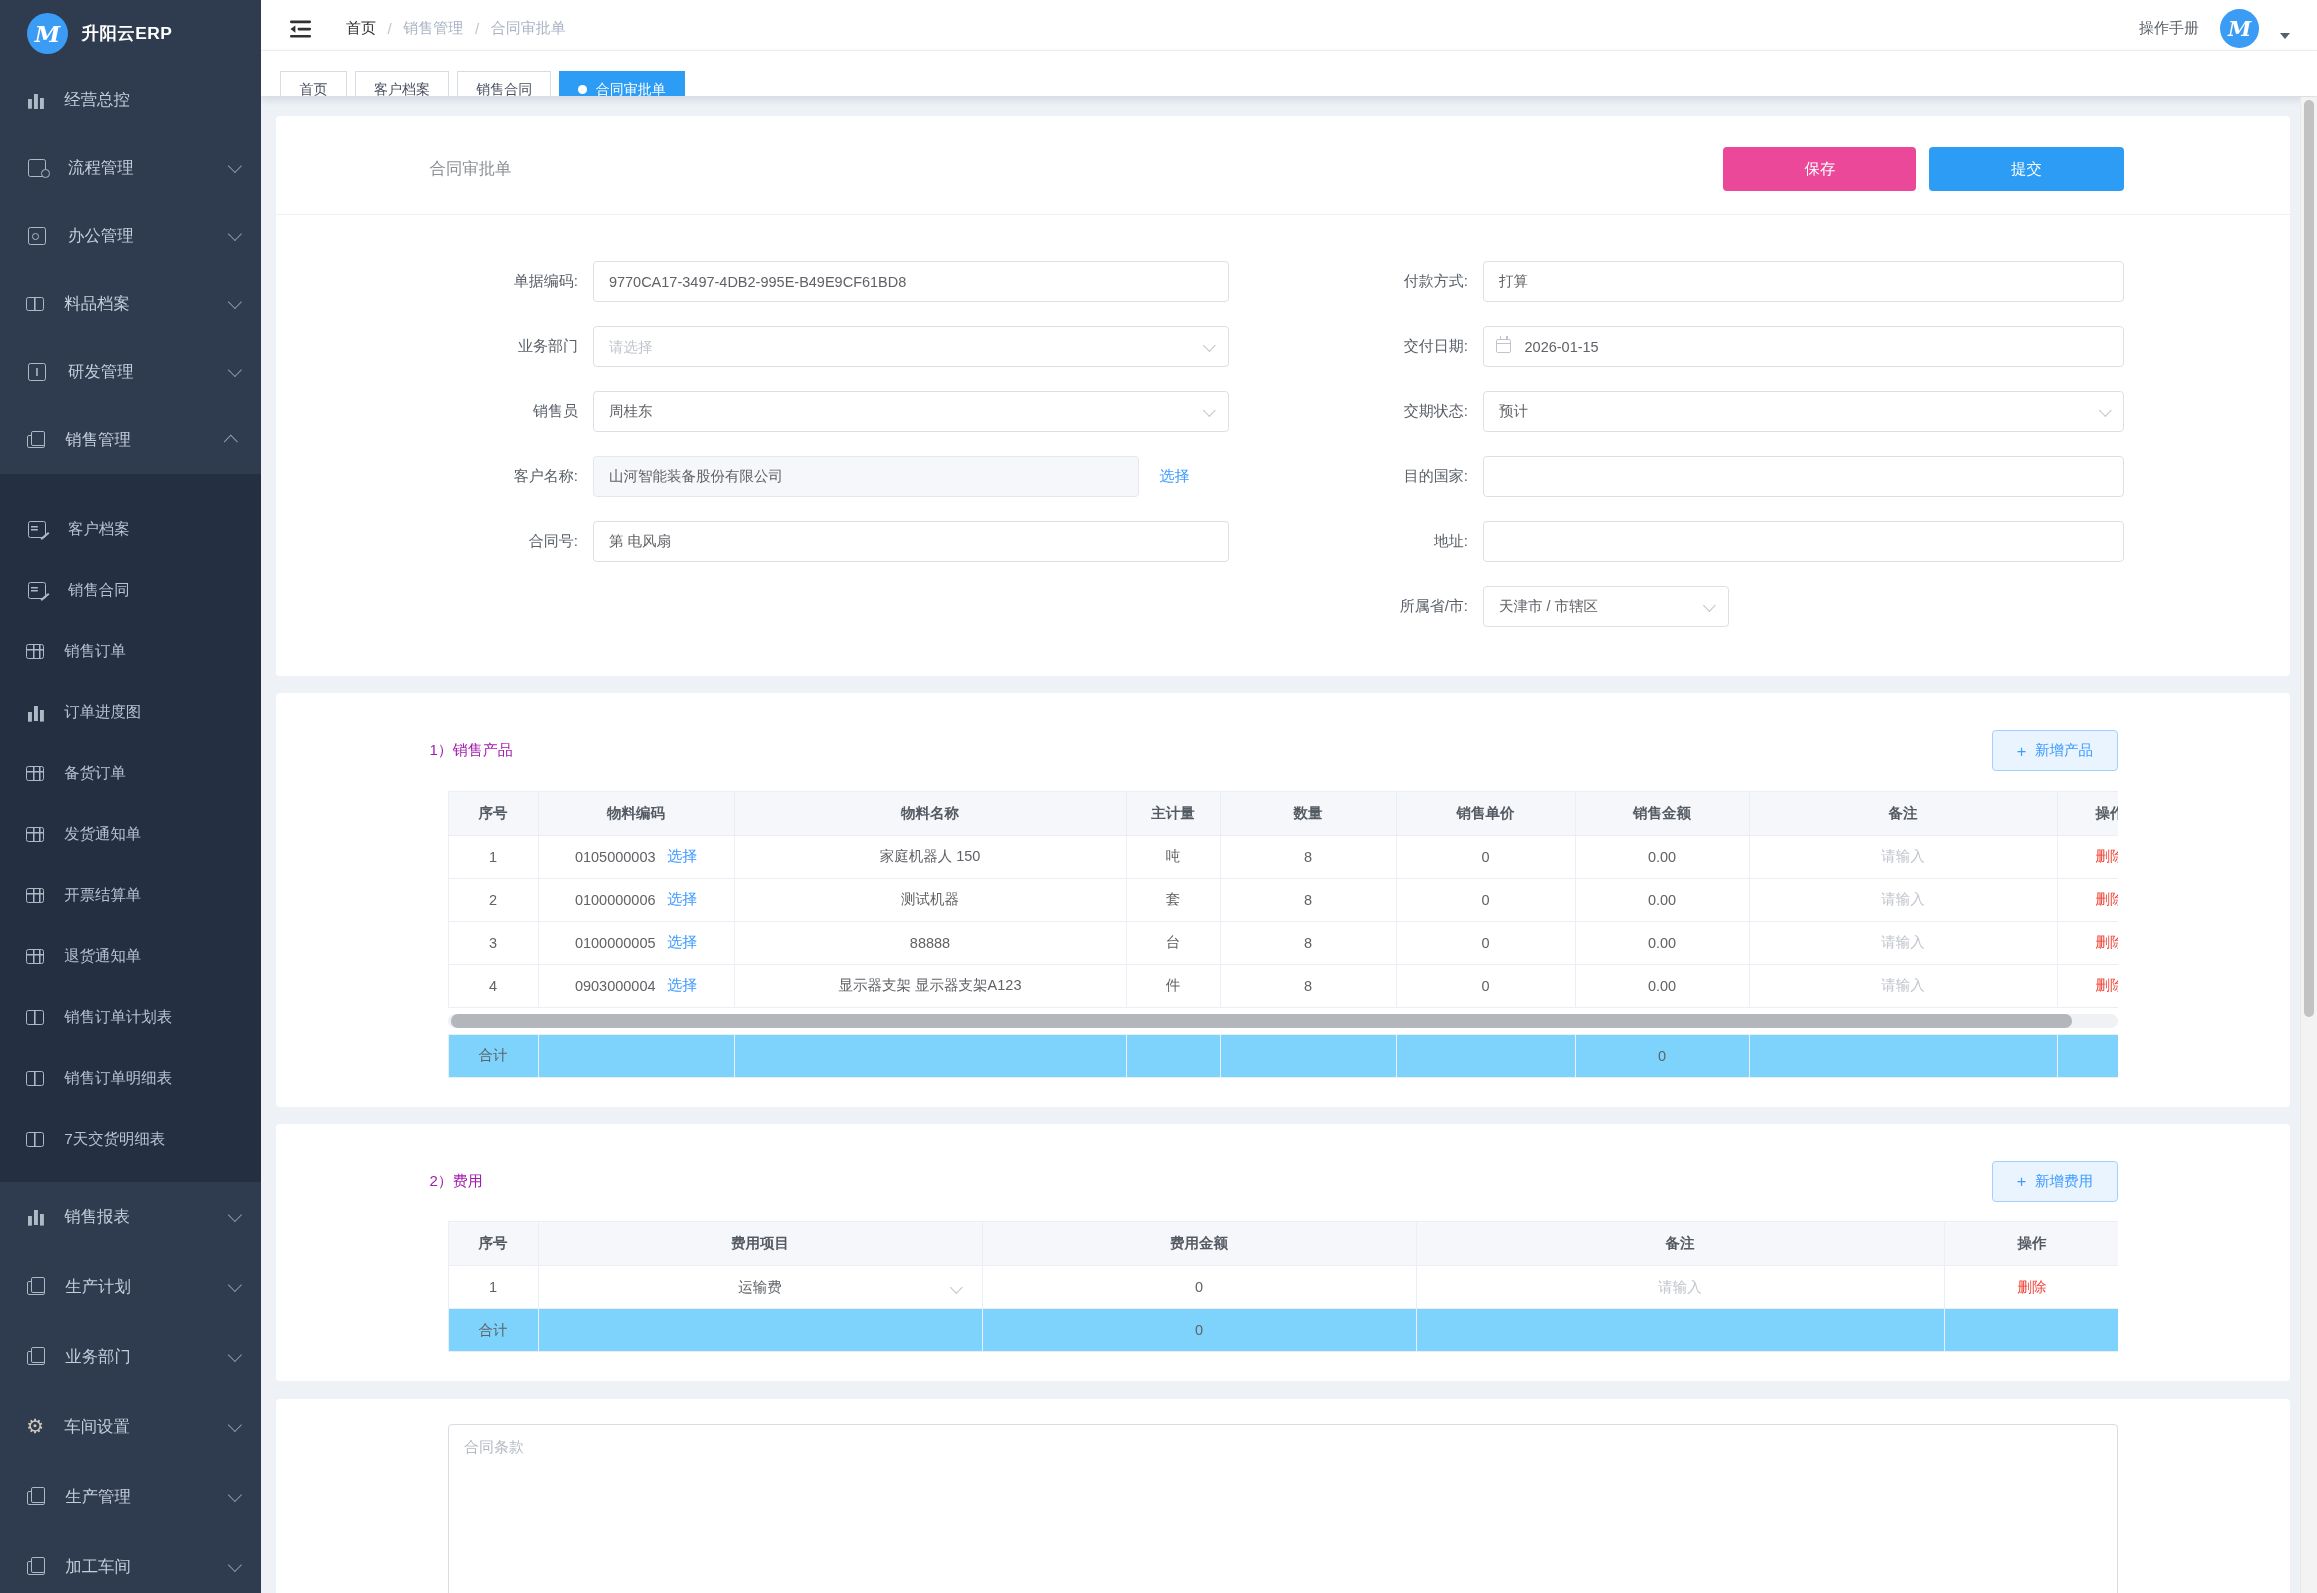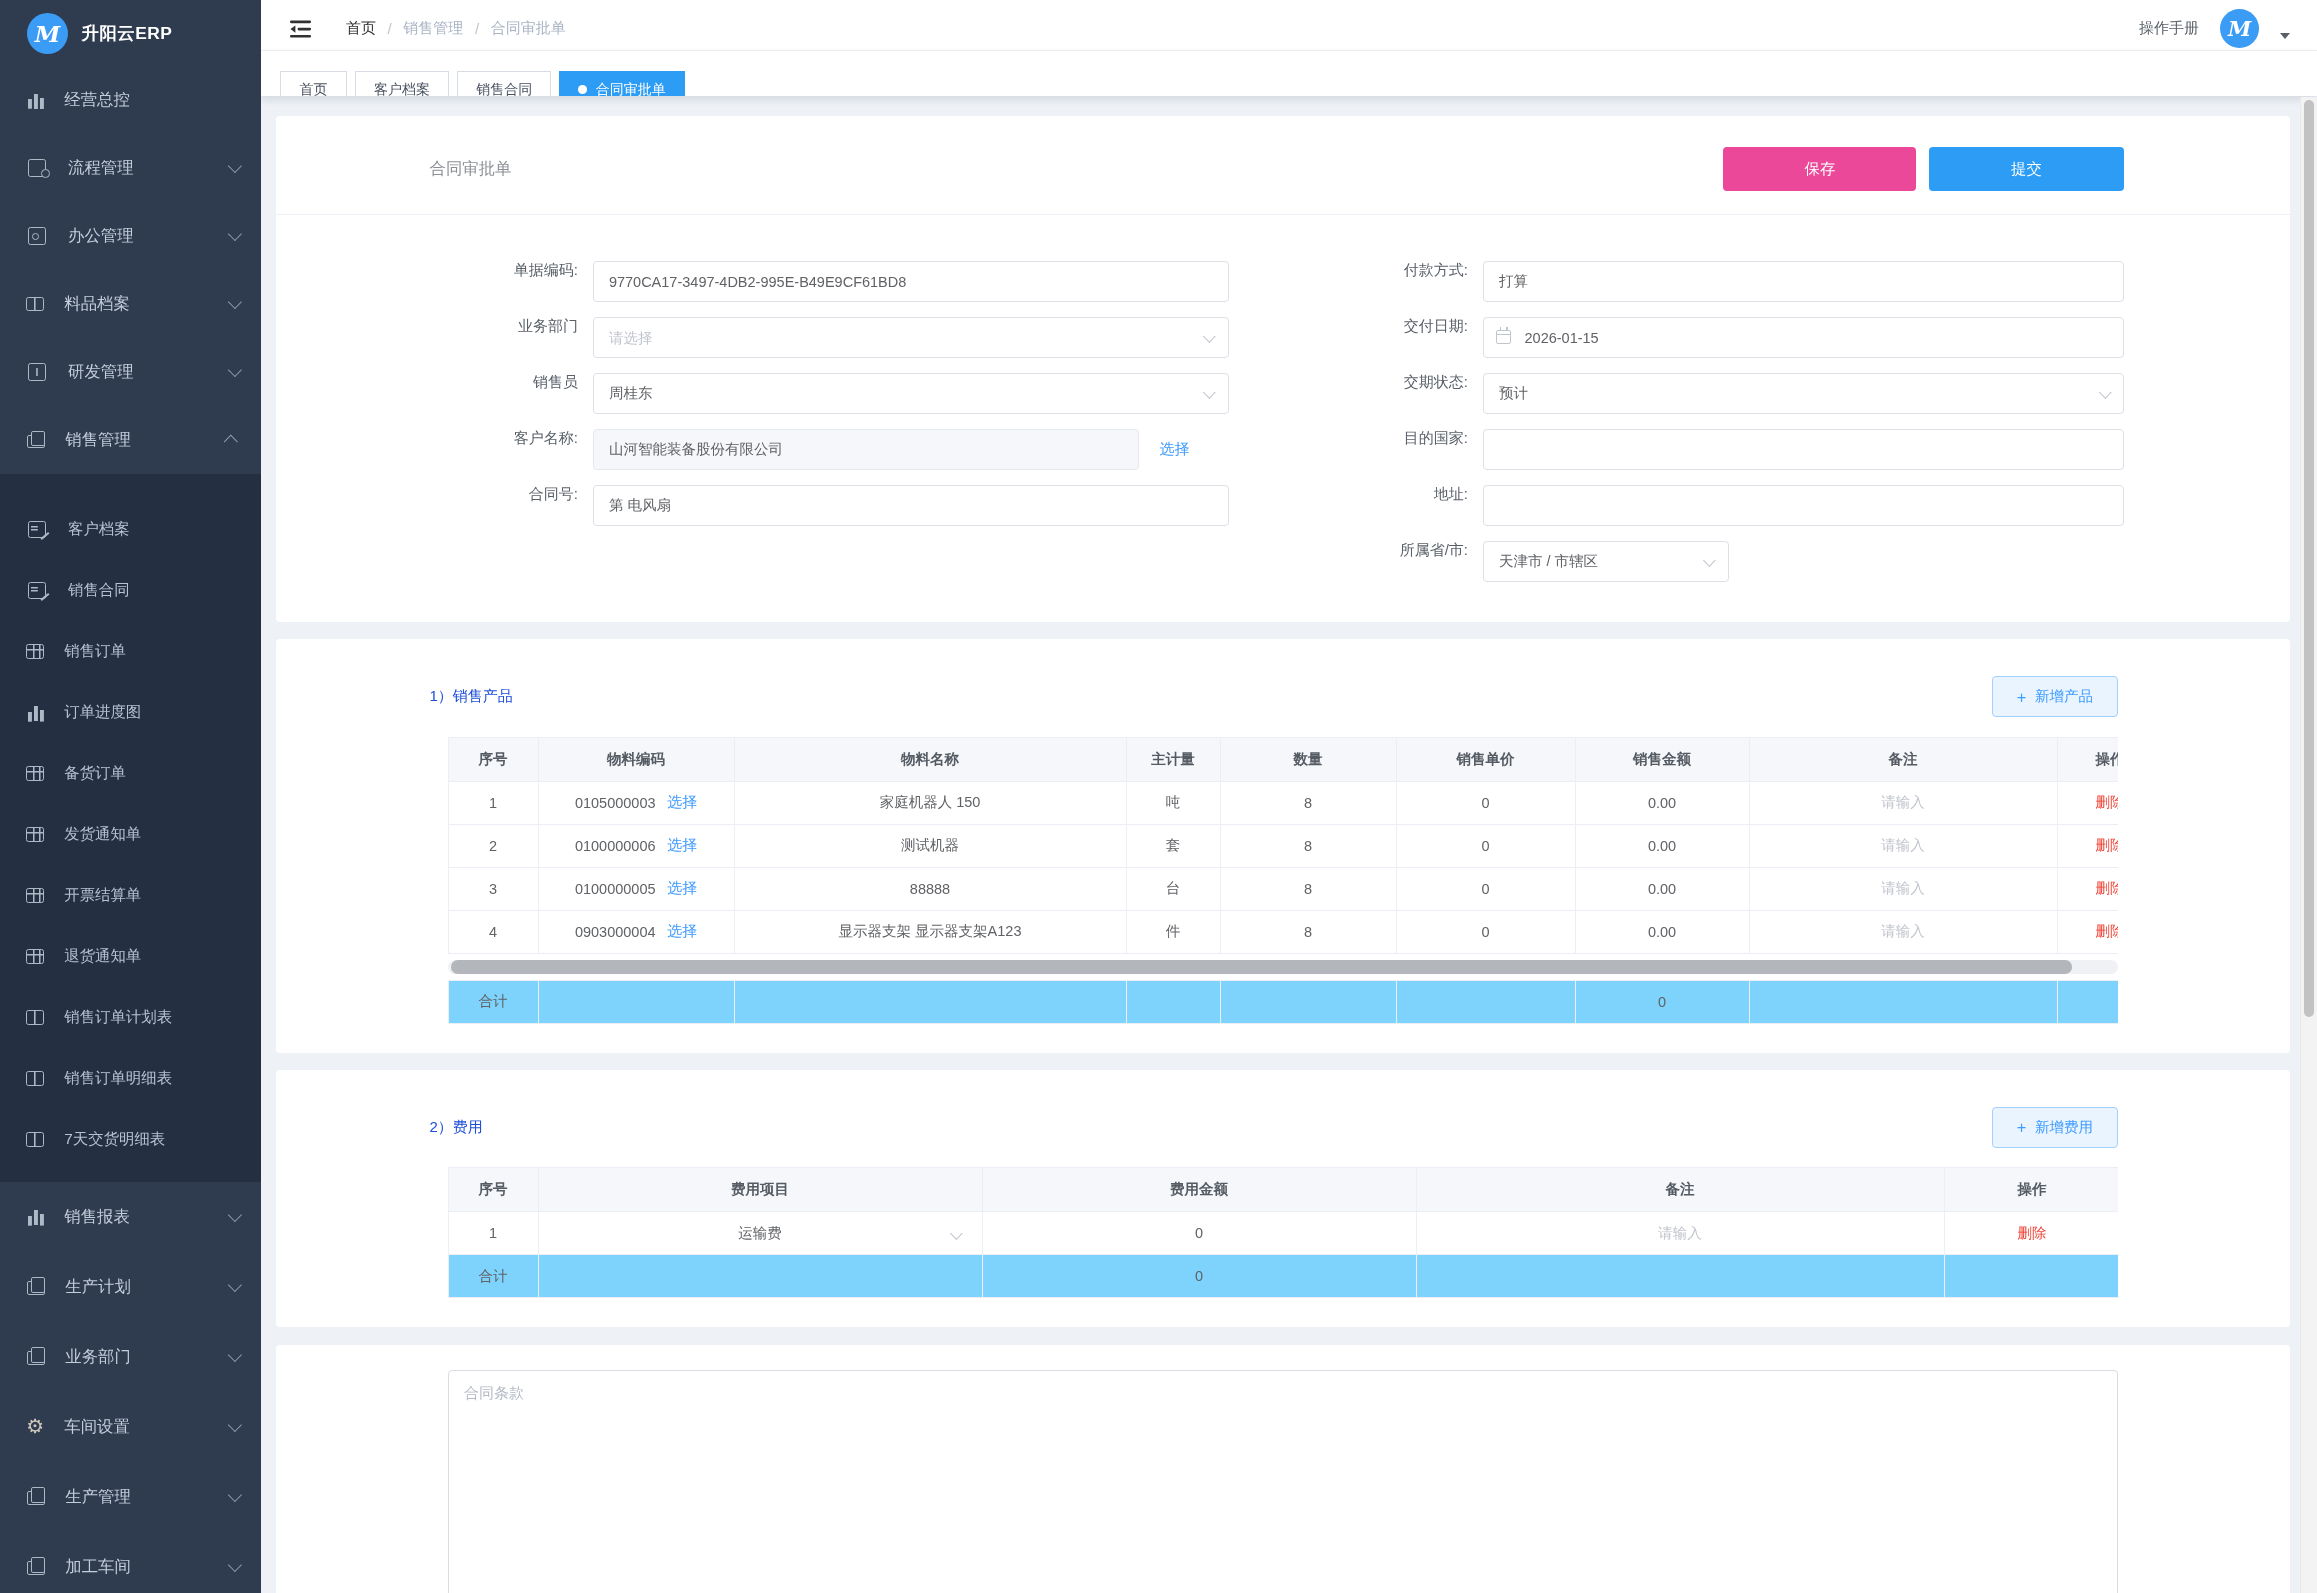--- a/index.html
+++ b/index.html
@@ -67,40 +67,40 @@
   
   .card-head { display:flex; align-items:center; justify-content:space-between; padding:31px 166px 23px 154px; border-bottom:1px solid #eef0f5; }
   .page-title { color:#8c9096; font-size:16.4px; }
   .head-btns { display:flex; gap:12.6px; }
   .btn { height:44px; border:none; border-radius:3.9px; font-size:15.4px; color:#fff; cursor:pointer; font-family:inherit;}
   .btn-save { width:193px; background:#ec4899; }
   .btn-submit { width:195px; background:#2d9cf5; }
 
   .form-area { padding:46px 166px 25px 0; }
   .form-grid { display:grid; grid-template-columns:953px 1fr; }
-  .f-row { display:flex; align-items:flex-start; height:41px; margin-bottom:15px; }
+  .f-row { display:flex; align-items:center; height:41px; margin-bottom:24px; }
   .f-lbl { flex:0 0 317px; text-align:right; padding-right:14.5px; color:#5a6068; font-size:15px; white-space:nowrap;}
   .col-r .f-lbl { flex:0 0 254px; }
   .f-ctl { flex:1; position:relative; }
   .inp { width:100%; height:41px; border:1px solid #dcdfe6; border-radius:3.9px; padding:0 15.4px; font-size:14.5px; color:#606266; font-family:inherit; background:#fff; outline:none;}
   .inp::placeholder { color:#c0c4cc; }
   .inp.disabled { background:#f5f7fa; border-color:#e4e7ed; }
   .inp.with-icon { padding-left:41px; }
   .sel-caret { position:absolute; right:14.5px; top:15.4px; width:8.7px; height:8.7px; border-right:1.4px solid #c0c4cc; border-bottom:1.4px solid #c0c4cc; transform:rotate(45deg); pointer-events:none;}
   .cal-ico { position:absolute; left:13.5px; top:12.6px; width:15.4px; height:14.5px; border:1.4px solid #c0c4cc; border-radius:1.9px; background:linear-gradient(#c0c4cc,#c0c4cc) 0 3.4px/100% 1.4px no-repeat; pointer-events:none;}
   .cal-ico::before { content:""; position:absolute; left:2.9px; top:-3.4px; width:1.4px; height:2.9px; background:#c0c4cc;}
   .cal-ico::after { content:""; position:absolute; right:2.9px; top:-3.4px; width:1.4px; height:2.9px; background:#c0c4cc;}
   .cust-row { display:flex; align-items:center; gap:21px; }
   .cust-row .inp { width:546px; flex:0 0 546px;}
   .link { color:#3e9bff; cursor:pointer; font-size:15px; white-space:nowrap;}
   .prov-sel { width:246px; flex:0 0 246px; position:relative;}
 
   
   .sec-head { display:flex; align-items:center; justify-content:space-between; padding:37px 172px 19.3px 154px; }
-  .sec-title { color:#1d4ed8; font-size:15px; }
+  .sec-title { color:#a21caf; font-size:15px; }
   .btn-add { height:41px; padding:0 24px; background:#e9f4ff; border:1px solid #9fd0ff; border-radius:3.9px; color:#3e9bff; font-size:14.5px; cursor:pointer; display:flex; align-items:center; gap:8.7px; font-family:inherit;}
   .plus { font-size:16.4px; line-height:1; }
   .tbl-wrap { margin:0 172px; overflow:hidden; }
   table.grid { border-collapse:collapse; table-layout:fixed; }
   table.grid th, table.grid td { border:1px solid #ebeef5; text-align:center; font-size:14.5px; font-weight:normal; color:#5a6068; overflow:hidden; white-space:nowrap;}
   table.grid th { height:44px; background:#f5f7fa; color:#555b63; font-weight:bold; }
   table.grid td { height:43px; color:#606266; }
   .ph { color:#c0c4cc; }
   .del { color:#f04134; cursor:pointer; }
   .code-cell { display:flex; align-items:center; justify-content:center; gap:11.6px; }

